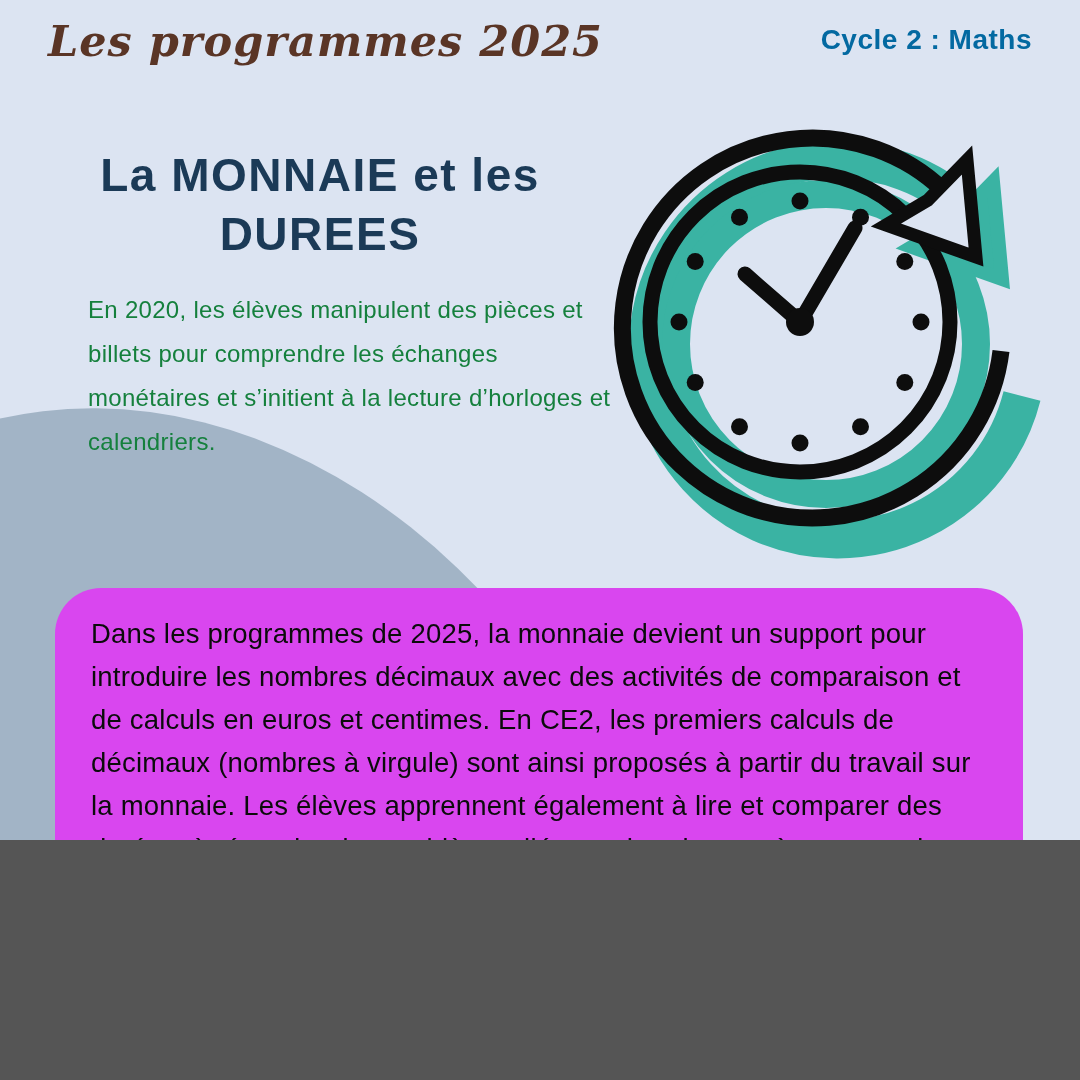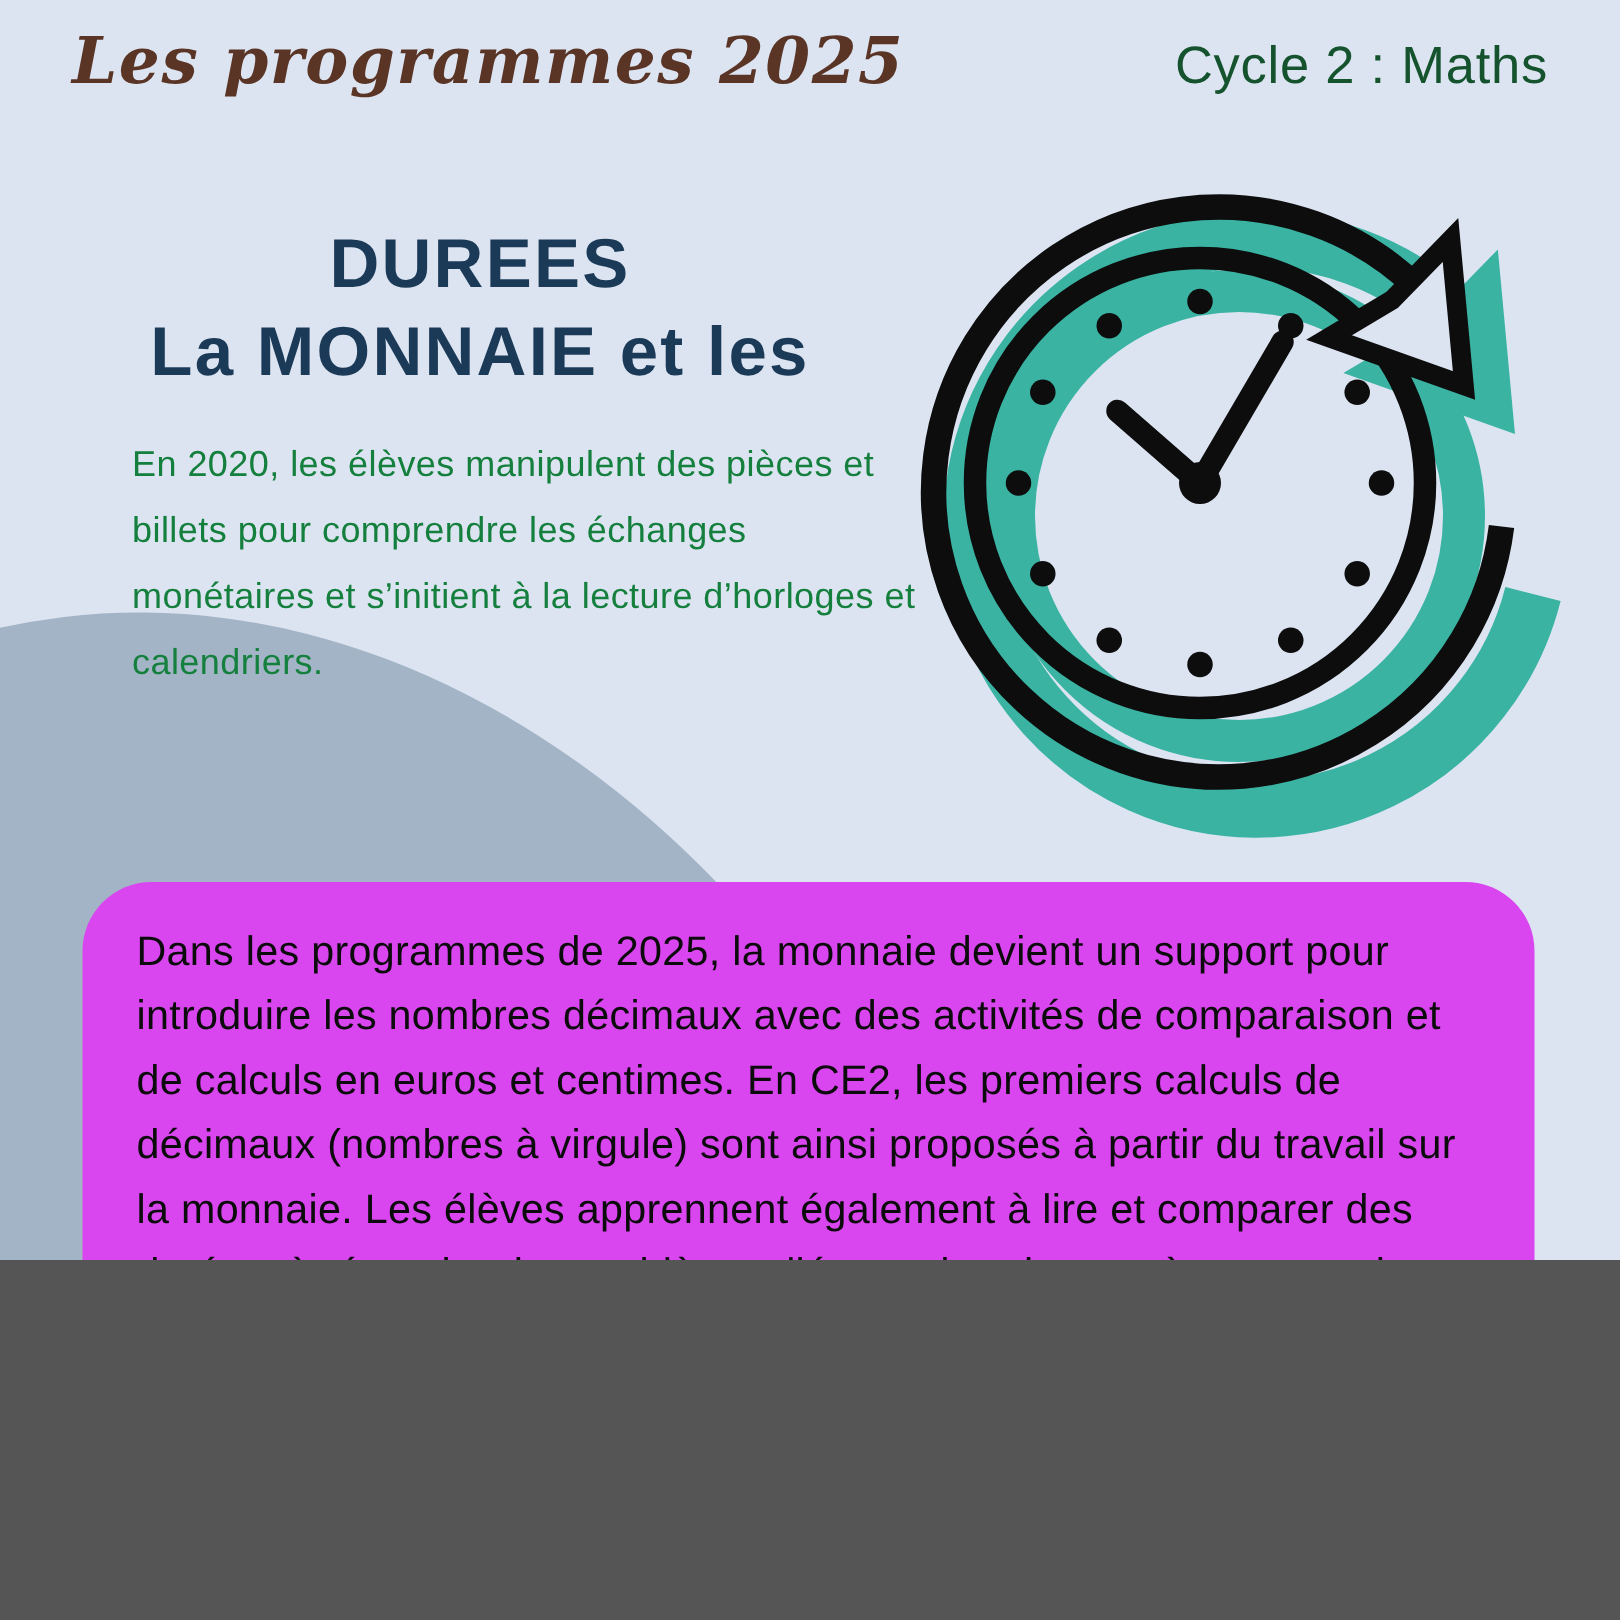--- a/index.html
+++ b/index.html
@@ -14,21 +14,21 @@
     background:#a2b4c6; border-radius:50%;
     transform:rotate(-14deg);
   }
   .header-script {
     position:absolute; left:48px; top:16px;
     font-family:"DejaVu Serif", serif; font-style:italic; font-weight:bold;
     font-size:43px; color:#5a3526; letter-spacing:1px;
   }
   .badge {
     position:absolute; right:48px; top:24px;
-    font-size:35px; font-weight:normal; color:#14532d; letter-spacing:0.5px;
+    font-size:28px; font-weight:bold; color:#0369a1; letter-spacing:0.5px;
   }
   .title {
     position:absolute; left:50px; top:146px; width:540px;
     text-align:center; font-size:46px; line-height:1.28;
     font-weight:bold; color:#1b3a57; letter-spacing:1.5px;
   }
   .intro {
     position:absolute; left:88px; top:288px; width:530px;
     font-size:24px; line-height:44px; color:#15803d; letter-spacing:0.3px;
   }
@@ -46,22 +46,22 @@
 
 <div class="canvas">
 
   <div class="blob"></div>
 
   <div class="header-script">Les programmes 2025</div>
 
   <div class="badge">Cycle 2 : Maths</div>
 
   <div class="title">
+    <div>La MONNAIE et les</div>
     <div>DUREES</div>
-    <div>La MONNAIE et les</div>
   </div>
 
   <div class="intro">En 2020, les élèves manipulent des pièces et billets pour comprendre les échanges monétaires et s’initient à la lecture d’horloges et calendriers.</div>
 
   <div class="clock-wrap">
     <svg width="480" height="470" viewBox="595 100 480 470">
 
       <circle cx="800" cy="322" r="157" fill="#dce4f2"></circle>
 
       <g transform="translate(26,22)">

